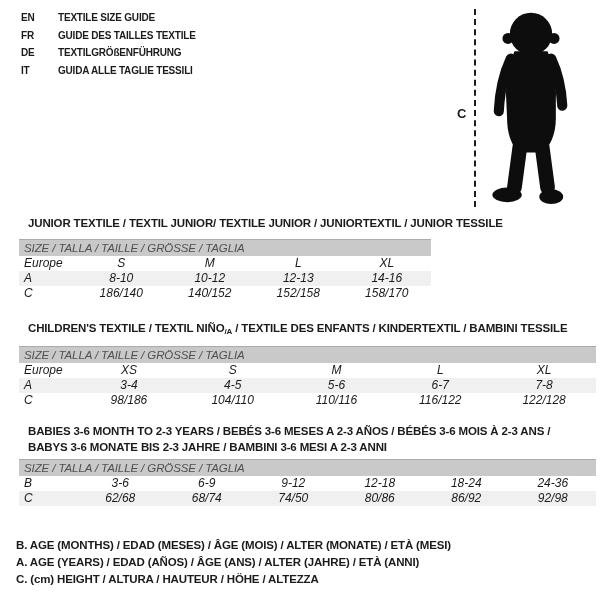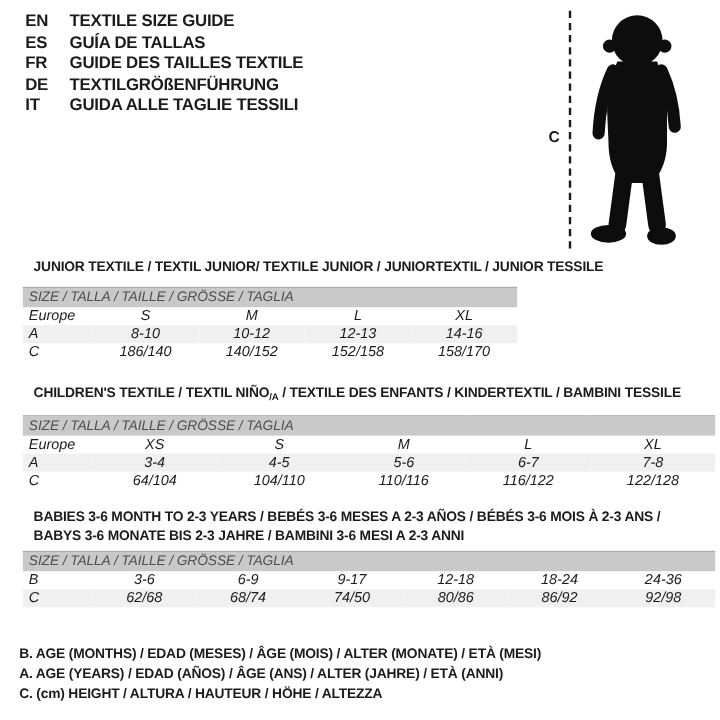--- a/index.html
+++ b/index.html
@@ -10,21 +10,21 @@
     --bar-text:#4f4f4f;
   }
   html,body{margin:0;padding:0;background:#fff;}
   .page{
     position:relative;width:600px;height:600px;background:#fff;overflow:hidden;
     font-family:"Liberation Sans",sans-serif;color:var(--text);
     -webkit-font-smoothing:antialiased;
   }
   
   .lang-legend{position:absolute;left:21px;top:9px;}
-  .lang-row{display:flex;line-height:17.6px;font-weight:700;font-size:14px;letter-spacing:-0.2px;}
+  .lang-row{display:flex;line-height:17.6px;font-weight:700;font-size:10px;letter-spacing:-0.2px;}
   .lang-code{width:37px;flex:0 0 37px;}
   
   .figure{position:absolute;left:447px;top:5px;width:148px;height:204px;}
   .figure-label{position:absolute;left:10px;top:101px;font-weight:700;font-size:13px;}
   .dash-line{position:absolute;left:27px;top:4px;height:198px;width:0;border-left:2px dashed var(--text);}
   .baby-svg{position:absolute;left:38px;top:1px;}
   
   .t-title{position:absolute;left:16px;font-weight:700;font-size:11.5px;letter-spacing:-0.15px;line-height:15.5px;white-space:nowrap;margin-left:12px;}
   .t-title sub{font-size:8px;vertical-align:baseline;position:relative;top:2px;}
   
@@ -47,24 +47,20 @@
 </style>
 </head>
 <body>
 
 <div class="page">
 
   <div class="lang-legend">
     <div class="lang-row">
       <span class="lang-code">EN</span>
       <span class="lang-label">TEXTILE SIZE GUIDE</span>
-    </div>
-    <div class="lang-row">
-      <span class="lang-code">ES</span>
-      <span class="lang-label">GUÍA DE TALLAS</span>
     </div>
     <div class="lang-row">
       <span class="lang-code">FR</span>
       <span class="lang-label">GUIDE DES TAILLES TEXTILE</span>
     </div>
     <div class="lang-row">
       <span class="lang-code">DE</span>
       <span class="lang-label">TEXTILGRÖßENFÜHRUNG</span>
     </div>
     <div class="lang-row">
@@ -158,21 +154,21 @@
       <tr class="stripe">
         <td class="lbl">A</td>
         <td>3-4</td>
         <td>4-5</td>
         <td>5-6</td>
         <td>6-7</td>
         <td>7-8</td>
       </tr>
       <tr>
         <td class="lbl">C</td>
-        <td>64/104</td>
+        <td>98/186</td>
         <td>104/110</td>
         <td>110/116</td>
         <td>116/122</td>
         <td>122/128</td>
       </tr>
     </tbody>
   </table>
 
   <div class="t-title" style="top:424px">
     <div>BABIES 3-6 MONTH TO 2-3 YEARS / BEBÉS 3-6 MESES A 2-3 AÑOS / BÉBÉS 3-6 MOIS À 2-3 ANS /</div>
@@ -191,21 +187,21 @@
     <thead>
       <tr>
           <th class="bar" colspan="7">SIZE / TALLA / TAILLE / GRÖSSE / TAGLIA</th>
         </tr>
     </thead>
     <tbody>
       <tr>
         <td class="lbl">B</td>
         <td>3-6</td>
         <td>6-9</td>
-        <td>9-17</td>
+        <td>9-12</td>
         <td>12-18</td>
         <td>18-24</td>
         <td>24-36</td>
       </tr>
       <tr class="stripe">
         <td class="lbl">C</td>
         <td>62/68</td>
         <td>68/74</td>
         <td>74/50</td>
         <td>80/86</td>

